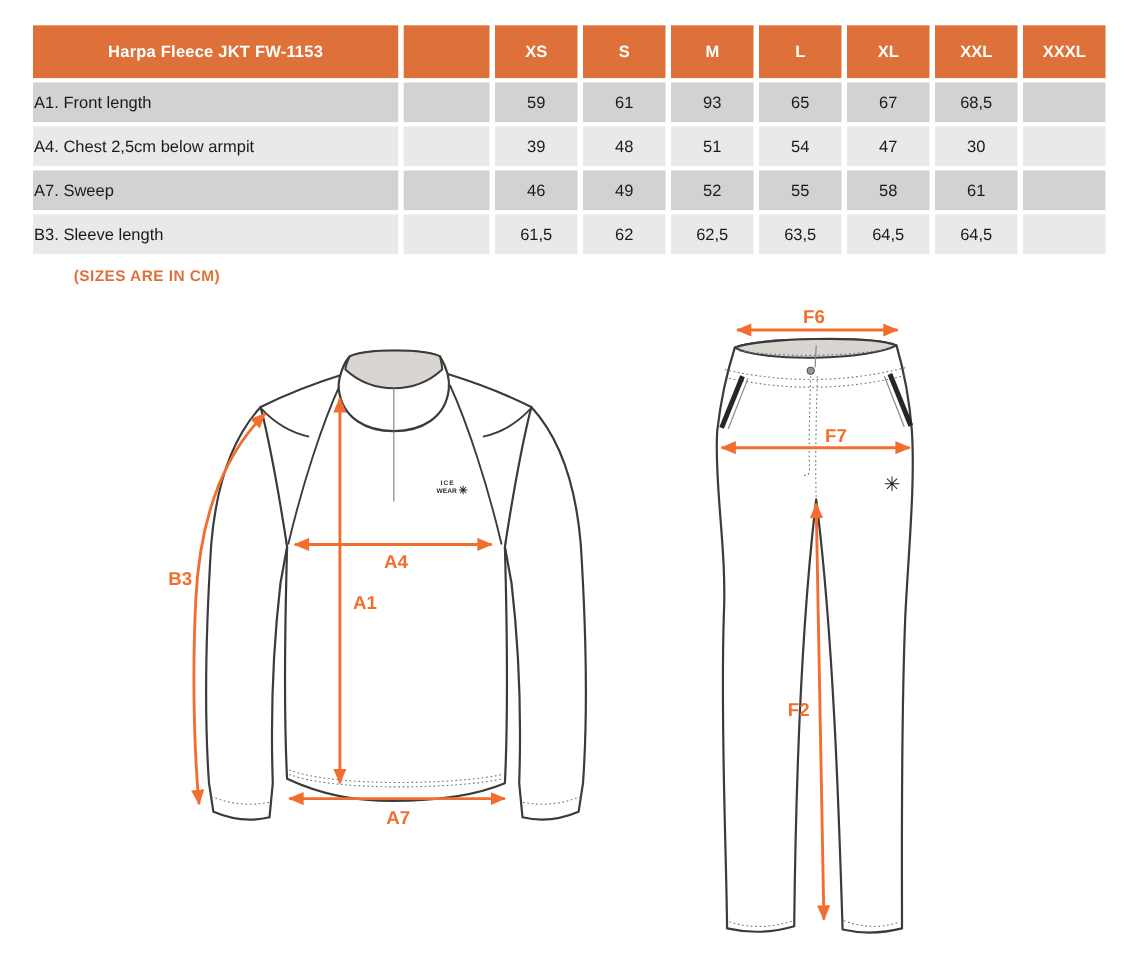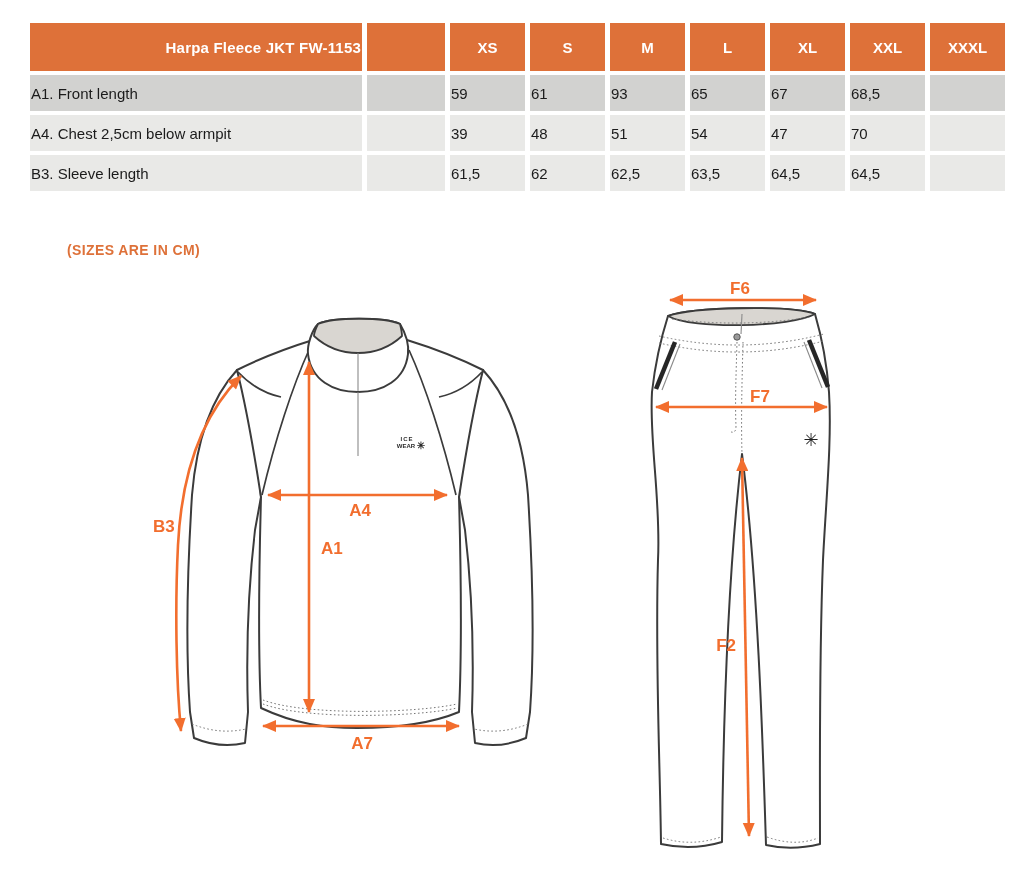--- a/index.html
+++ b/index.html
@@ -3,22 +3,22 @@
 <meta charset="utf-8">
 <style>
   html,body{margin:0;padding:0;background:#fff;}
   body{width:1031px;height:886px;position:relative;font-family:"Liberation Sans",sans-serif;overflow:hidden;}
 
   
   .table-wrap{position:absolute;left:25px;top:19px;}
   table{border-collapse:separate;border-spacing:5px 4px;table-layout:fixed;}
   th,td{overflow:hidden;white-space:nowrap;}
   th{height:46px;background:var(--hdr);color:#fff;font-size:15px;font-weight:bold;text-align:center;}
-  th.title-cell{text-align:right;letter-spacing:.2px;}
-  td{height:34px;font-size:15px;color:#1b1b1b;text-align:left;}
+  th.title-cell{text-align:center;letter-spacing:.2px;}
+  td{height:34px;font-size:15px;color:#1b1b1b;text-align:center;}
   td.label-cell{text-align:left;}
   tr.dark td{background:var(--rowDark);}
   tr.light td{background:var(--rowLight);}
 
   .note{position:absolute;left:67px;top:242px;color:var(--hdr);font-size:14px;font-weight:bold;letter-spacing:.4px;}
 
   
   .flat{position:absolute;}
   .outline{fill:#fff;stroke:var(--line);stroke-width:2;stroke-linejoin:round;}
   .grayfill{fill:var(--garmentGray);stroke:var(--line);stroke-width:1.8;stroke-linejoin:round;}
@@ -73,21 +73,32 @@
           <td></td>
         </tr>
         <tr class="light">
           <td class="label-cell">A4. Chest 2,5cm below armpit</td>
           <td></td>
           <td>39</td>
           <td>48</td>
           <td>51</td>
           <td>54</td>
           <td>47</td>
-          <td>70</td>
+          <td>30</td>
+          <td></td>
+        </tr>
+        <tr class="dark">
+          <td class="label-cell">A7. Sweep</td>
+          <td></td>
+          <td>46</td>
+          <td>49</td>
+          <td>52</td>
+          <td>55</td>
+          <td>58</td>
+          <td>61</td>
           <td></td>
         </tr>
         <tr class="light">
           <td class="label-cell">B3. Sleeve length</td>
           <td></td>
           <td>61,5</td>
           <td>62</td>
           <td>62,5</td>
           <td>63,5</td>
           <td>64,5</td>

